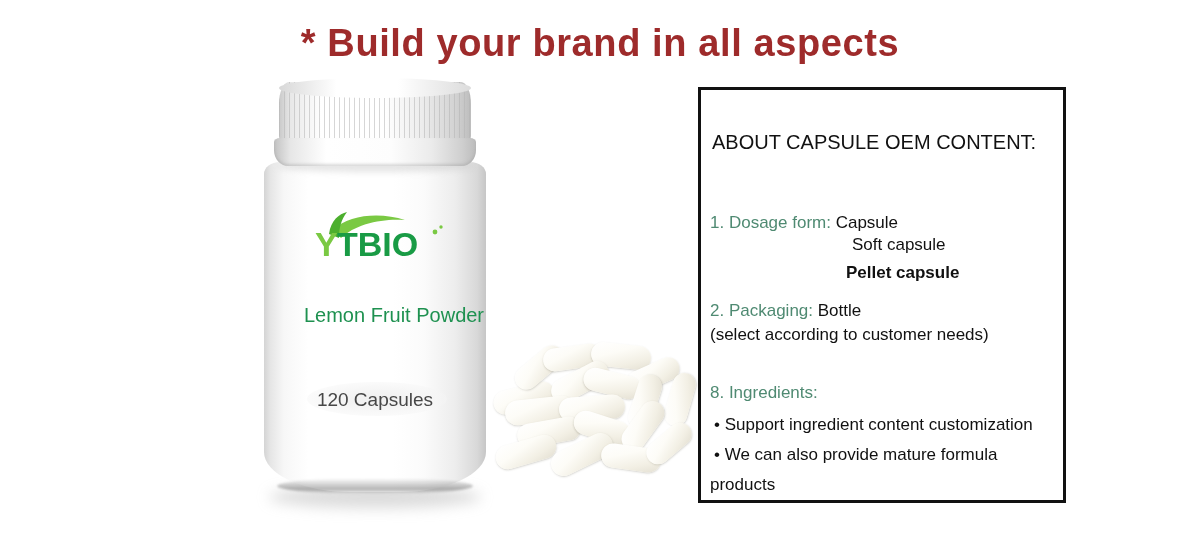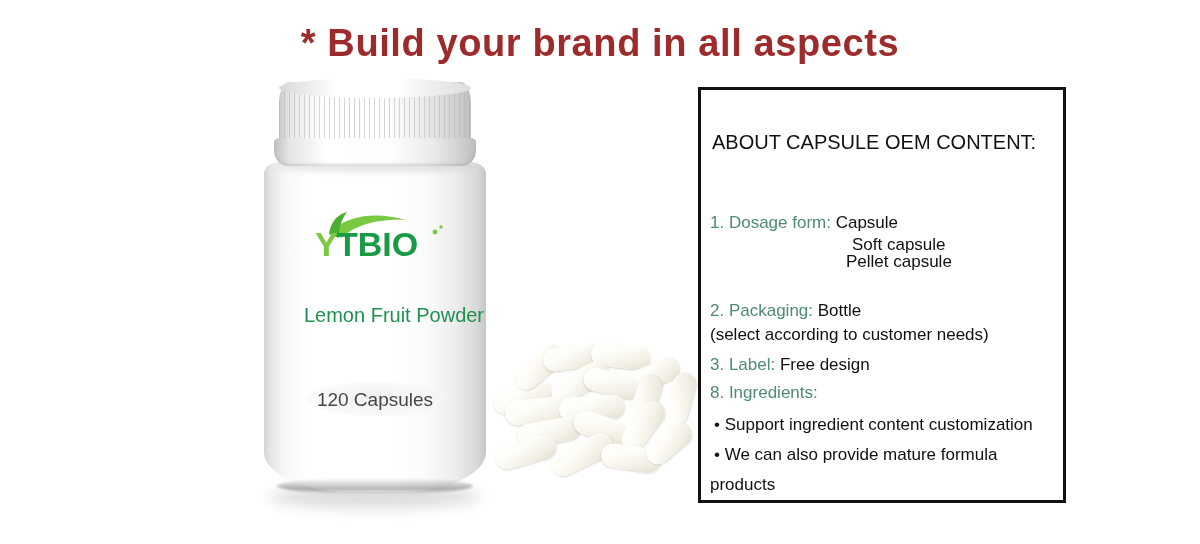--- a/index.html
+++ b/index.html
@@ -257,32 +257,28 @@
   </div>
 
   <div id="panel"></div>
   <div class="panel-heading">ABOUT CAPSULE OEM CONTENT:</div>
 
   <div class="line" style="top:205px;margin-top:8px;">
     <span class="key">1. Dosage form:</span>
     <span>Capsule</span>
   </div>
   <div class="line indent" style="top:235px;">Soft capsule</div>
-  <div class="line indent2" style="top:252px;">Pellet capsule</div>
+  <div class="line indent2" style="top:263px;font-weight:bold;">Pellet capsule</div>
 
   <div class="line" style="top:301px;">
     <span class="key">2. Packaging:</span>
     <span>Bottle</span>
   </div>
   <div class="line" style="top:325px;">(select according to customer needs)</div>
 
-  <div class="line" style="top:355px;">
-    <span class="key">3. Label:</span>
-    <span>Free design</span>
-  </div>
 
   <div class="line" style="top:383px;">
     <span class="key">8. Ingredients:</span>
   </div>
 
   <div class="line bullet" style="top:415px;">• Support ingredient content customization</div>
   <div class="line bullet" style="top:445px;">• We can also provide mature formula</div>
   <div class="line" style="top:475px;">products</div>
 
 </div>

